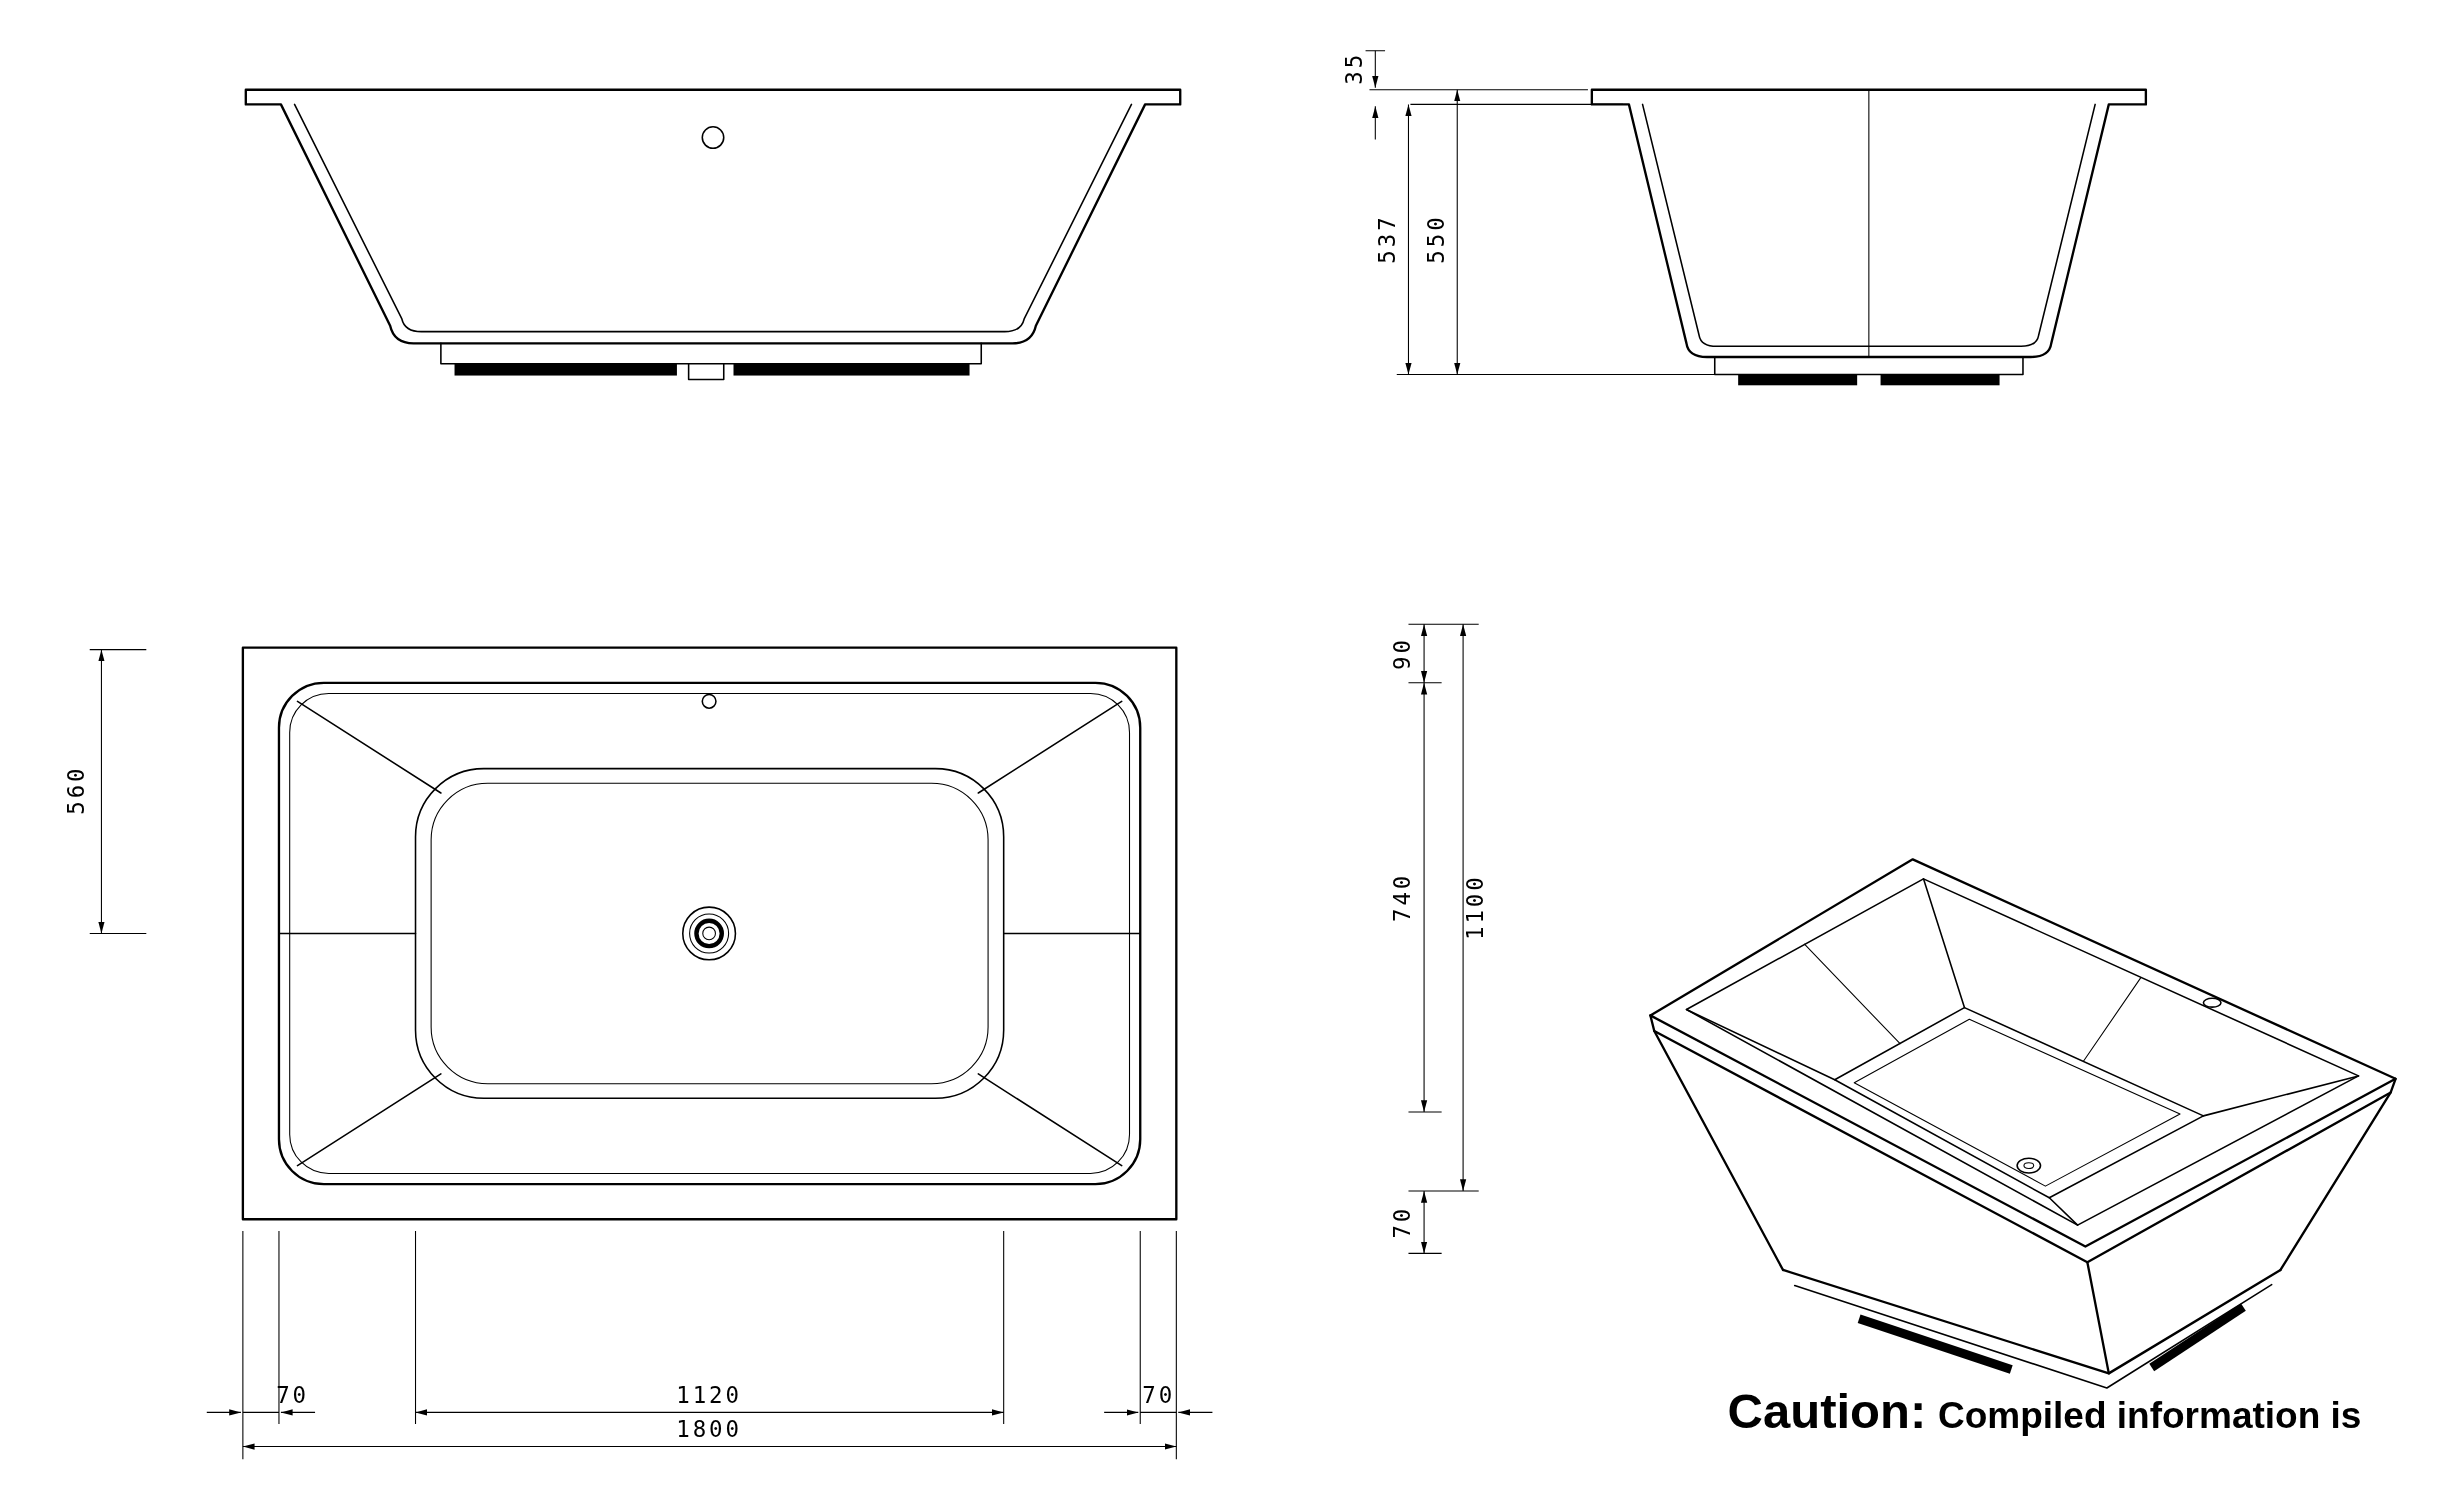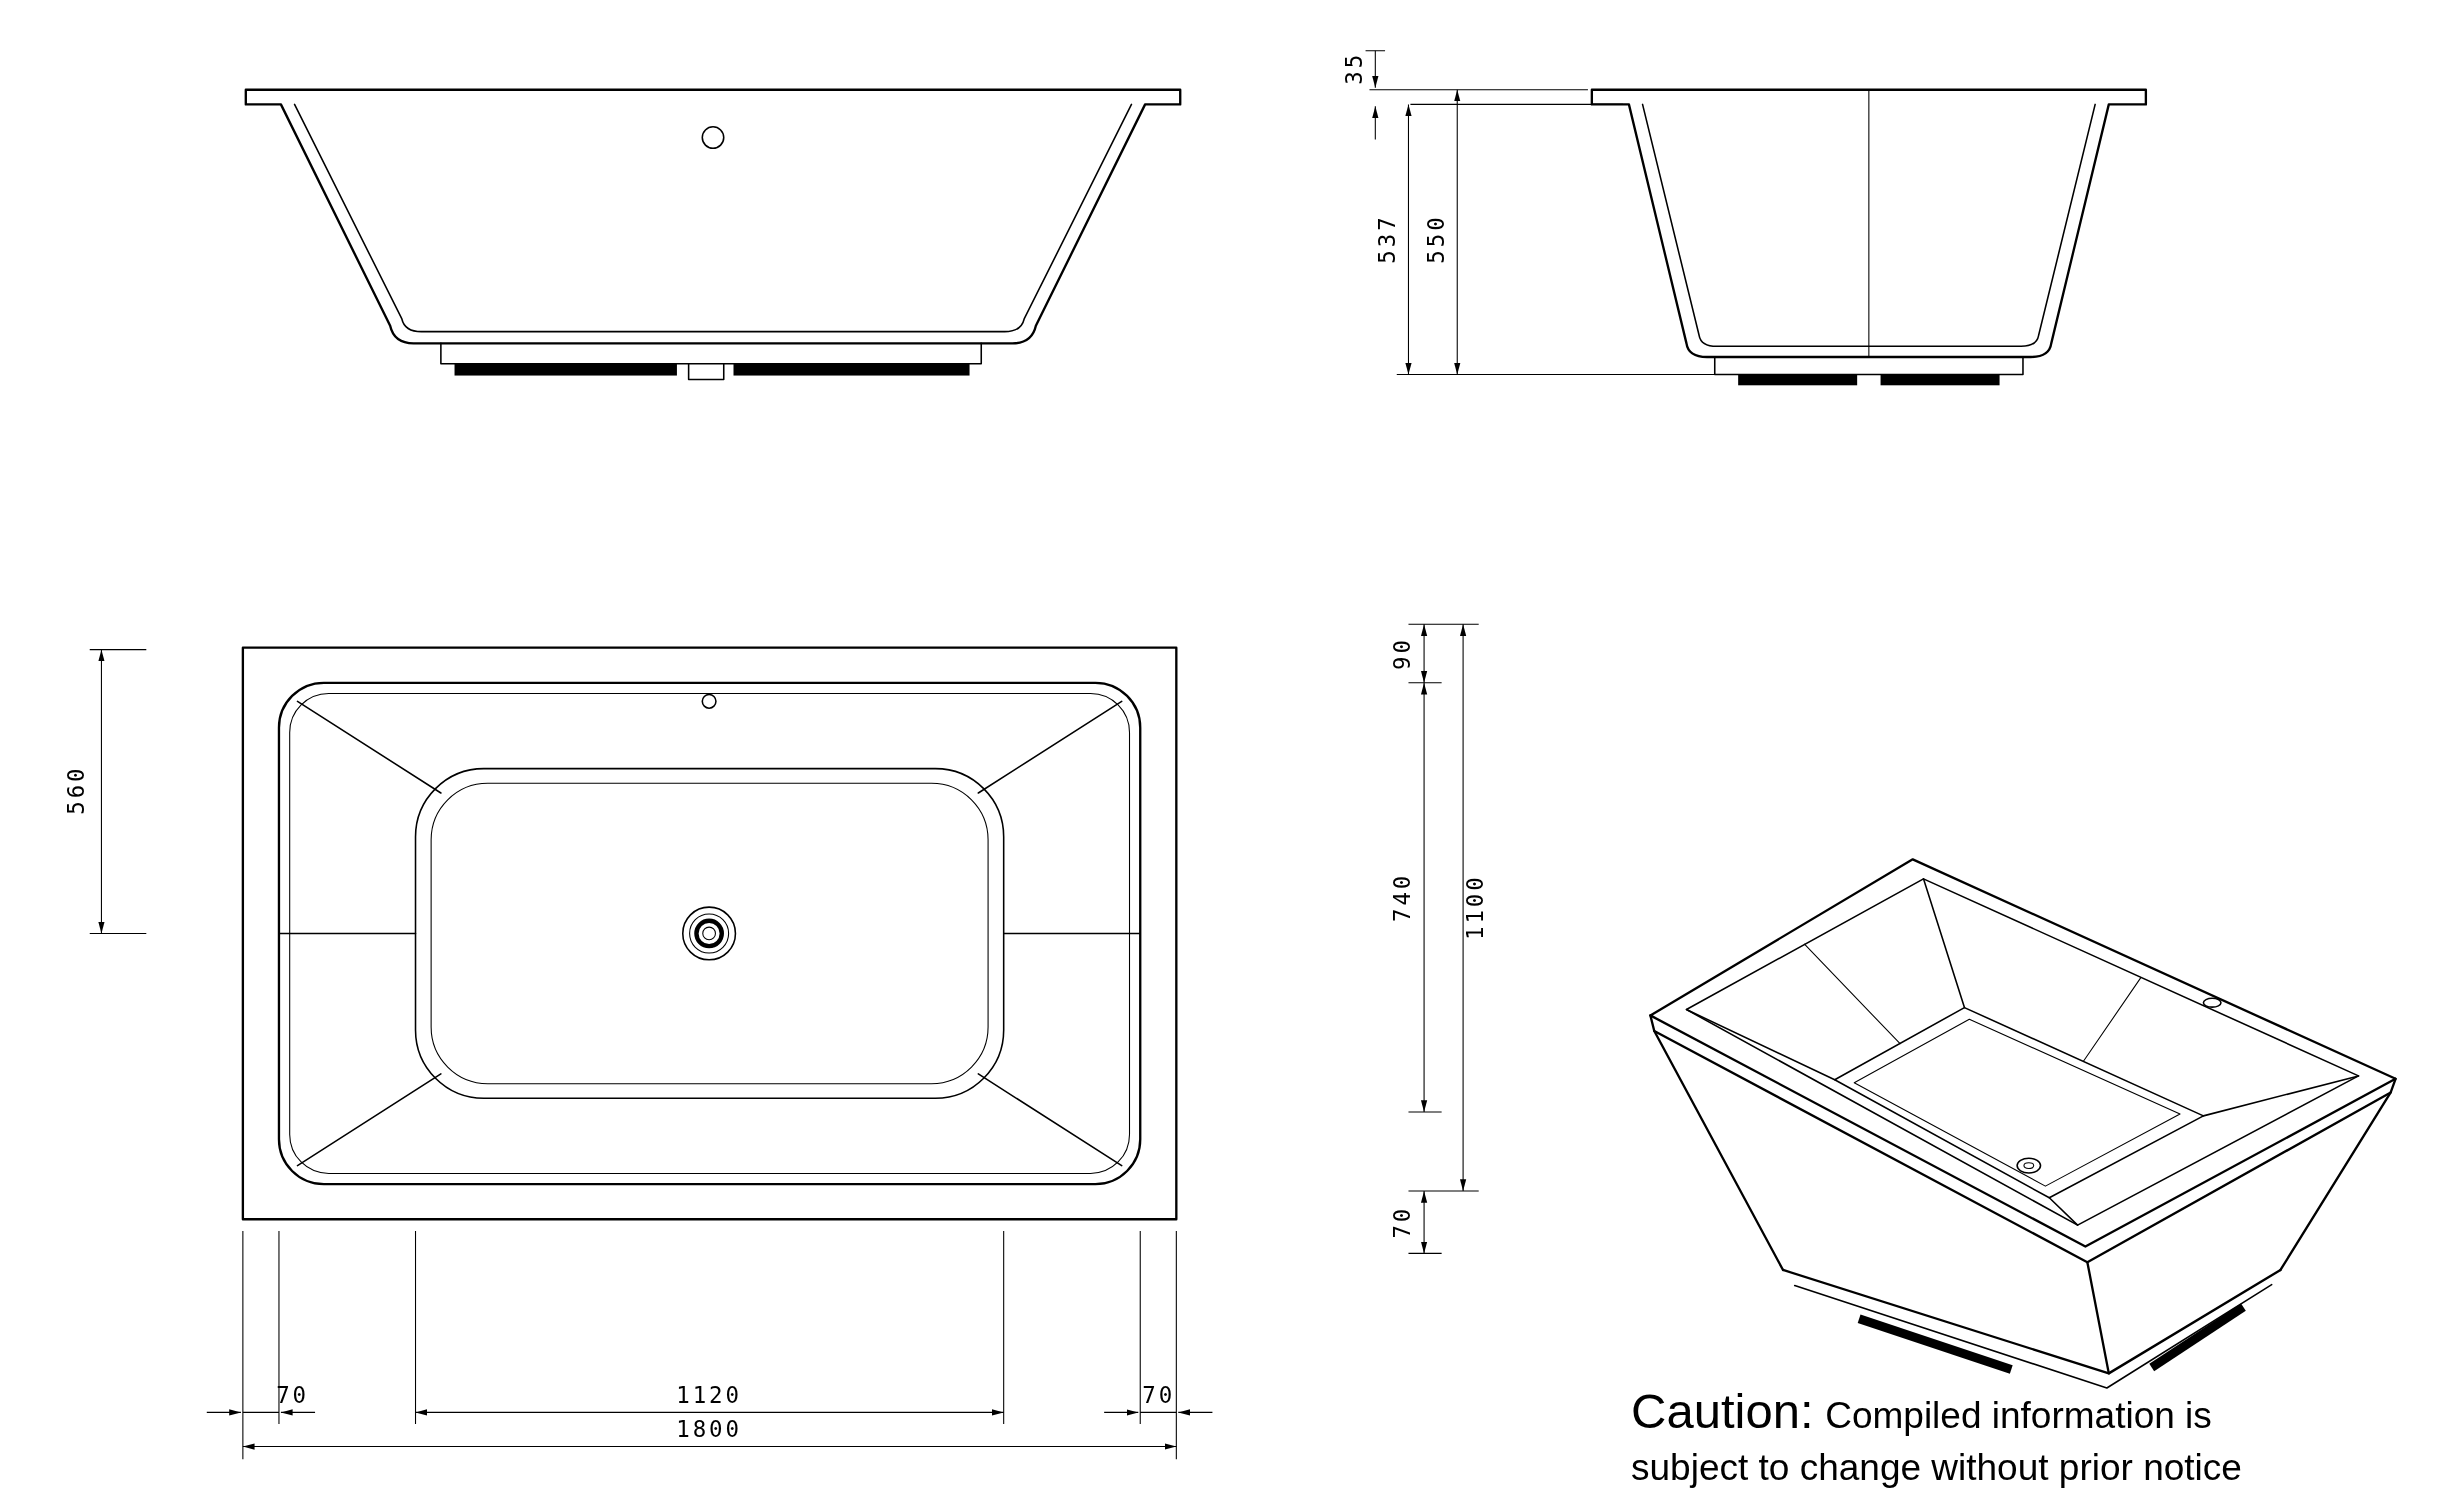--- a/index.html
+++ b/index.html
@@ -7,21 +7,21 @@
   .canvas{position:absolute;left:0;top:0;width:2458px;height:1508px;}
   svg{position:absolute;left:0;top:0;}
   
   .s1{stroke:#000;stroke-width:2.4;fill:none;stroke-linejoin:round;stroke-linecap:round;}
   .s2{stroke:#000;stroke-width:1.6;fill:none;stroke-linejoin:round;stroke-linecap:round;}
   .s3{stroke:#000;stroke-width:1.1;fill:none;stroke-linejoin:round;stroke-linecap:round;}
   .dimline{stroke:#000;stroke-width:1.1;fill:none;}
   .foot{stroke:#000;stroke-width:9;fill:none;stroke-linecap:butt;}
   .blk{fill:#000;stroke:none;}
   .dim{font-family:"DejaVu Sans Mono",monospace;font-size:23px;letter-spacing:3px;fill:#000;}
-  .caution{position:absolute;left:1631px;top:1379px;width:827px;text-align:left;line-height:1.32;}
+  .caution{position:absolute;left:1631px;top:1379px;width:827px;text-align:center;line-height:1.32;font-weight:bold;}
   .caution-title{font-size:49px;}
   .caution-body{font-size:37px;margin-left:11.7px;}
 </style>
 </head>
 <body>
 
 <div class="canvas">
 <svg width="2458" height="1508" viewBox="0 0 2520 1546">
   <defs>
     <marker id="arr" markerWidth="13" markerHeight="10" refX="12" refY="5" orient="auto-start-reverse" markerUnits="userSpaceOnUse">
@@ -127,16 +127,15 @@
     <path class="foot" d="M1906,1352 L2062,1404"></path>
     <path class="foot" d="M2206,1402 L2300,1340"></path>
     <ellipse class="s2" cx="2268" cy="1028" rx="9" ry="4.5"></ellipse>
     <ellipse class="s2" cx="2080" cy="1195" rx="12" ry="7.5"></ellipse>
     <ellipse class="s3" cx="2080" cy="1195" rx="5" ry="3"></ellipse>
   </g>
 </svg>
 
 <div class="caution">
   <span class="caution-title">Caution:</span><span class="caution-body">Compiled information is</span><br>
-  <span class="caution-body" style="margin-left:0">subject to change without prior notice</span>
 </div>
 </div>
 
 
 </body></html>

